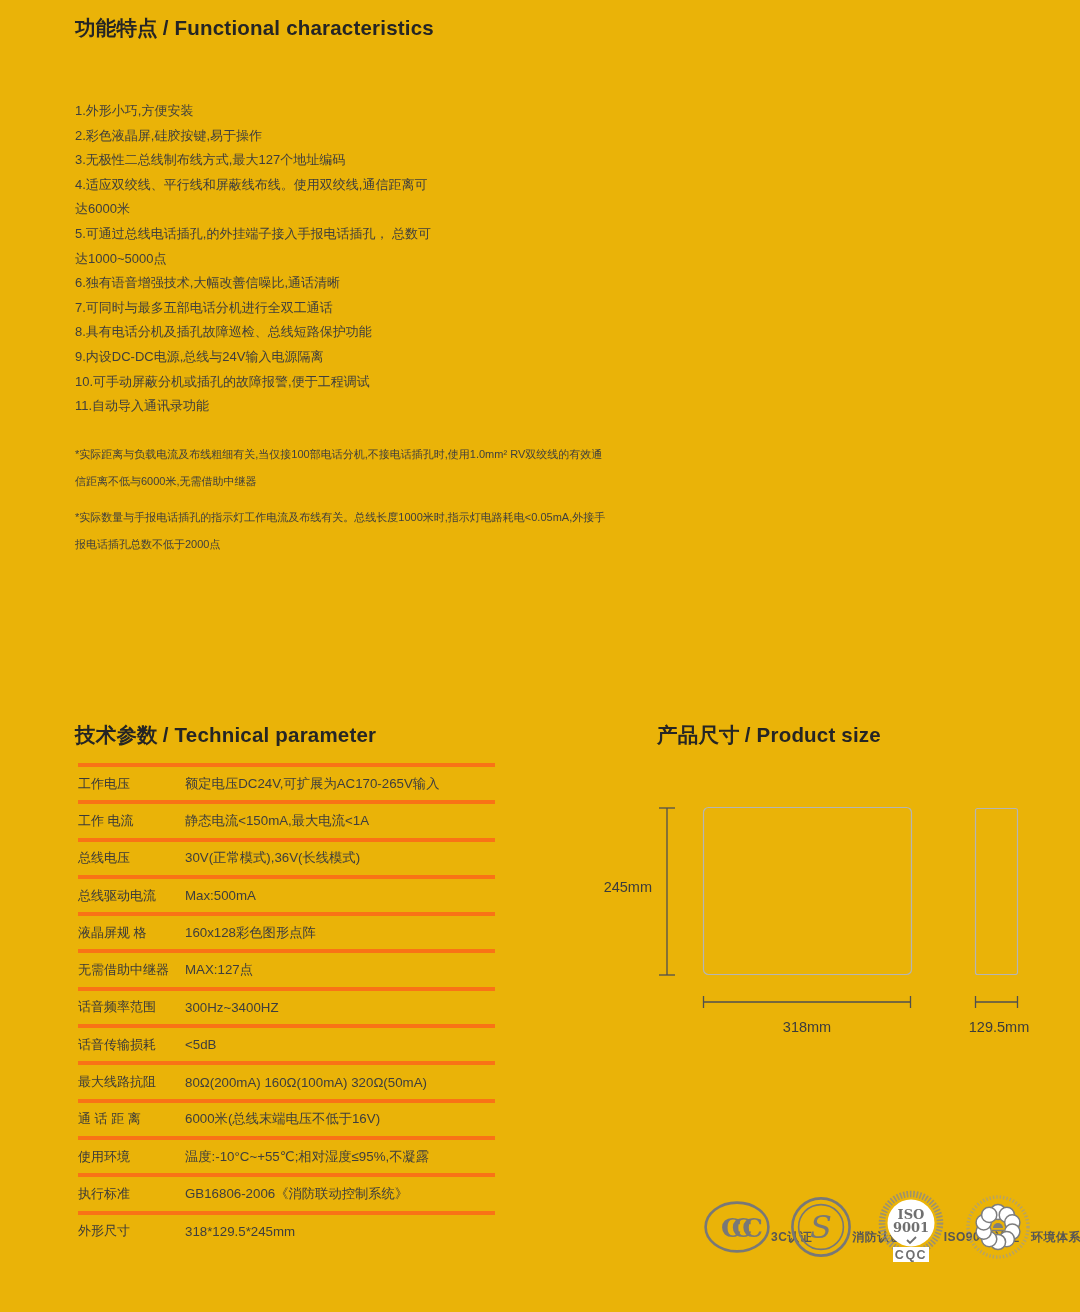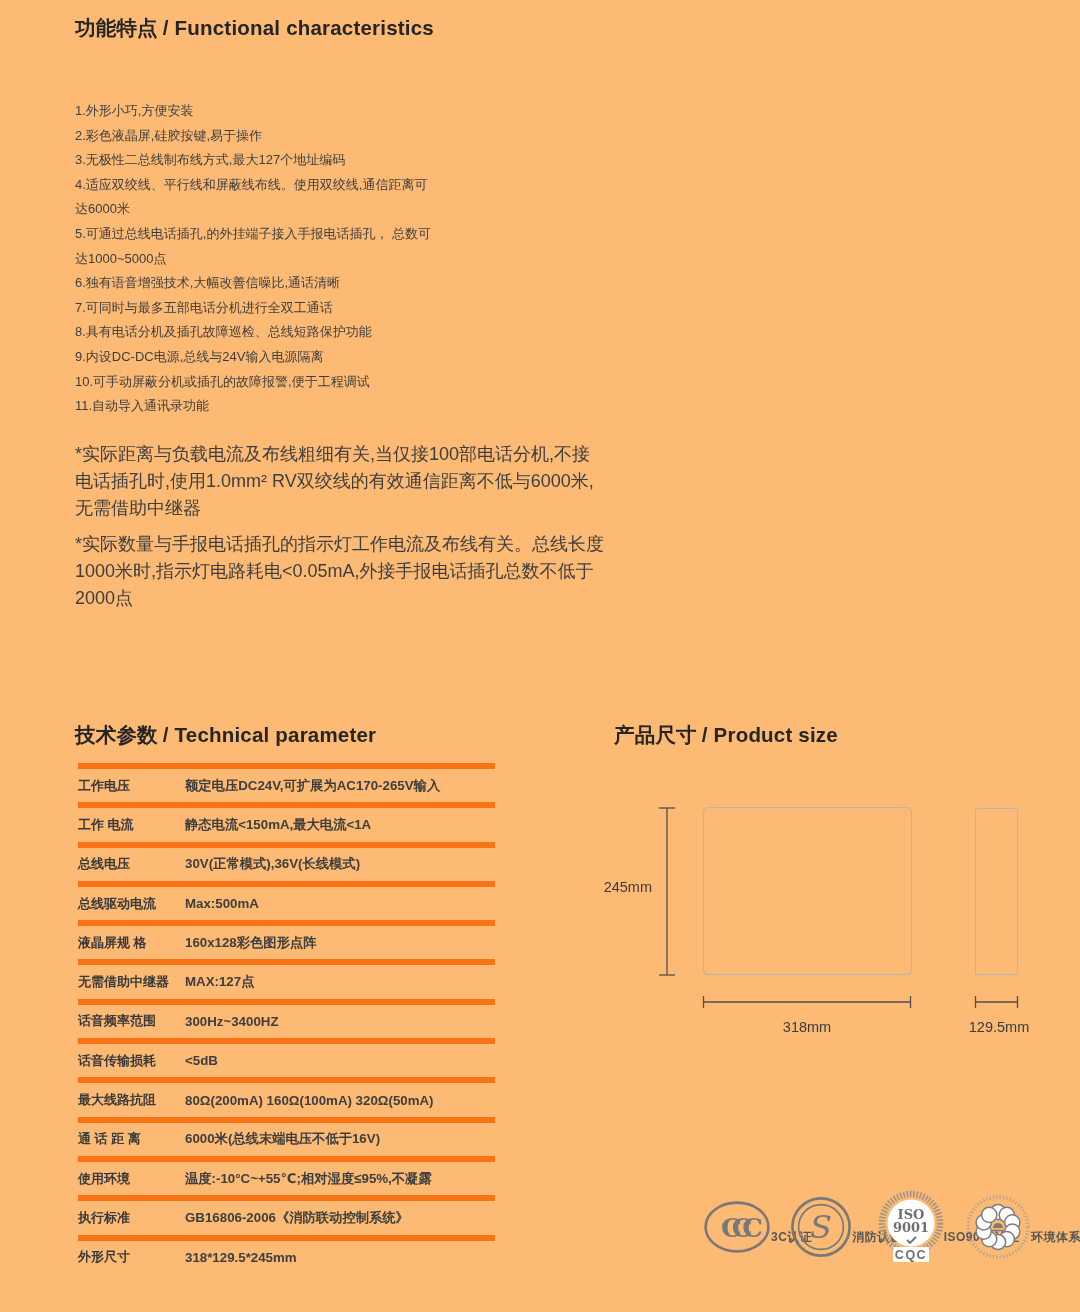--- a/index.html
+++ b/index.html
@@ -1,32 +1,32 @@
 <!DOCTYPE html>
 <html><head>
 <meta charset="utf-8">
 <style>
   html,body{margin:0;padding:0;background:#fff;}
-  .page{position:relative;width:1080px;height:1312px;background:#fdba74;overflow:hidden;
+  .page{position:relative;width:1080px;height:1312px;background:#eab308;overflow:hidden;
         font-family:"Liberation Sans","DejaVu Sans",sans-serif;color:#3e3e3e;}
   
   .sec-title{position:absolute;margin:0;font-size:20.5px;font-weight:700;color:#252525;letter-spacing:.2px;white-space:nowrap;}
   .sec-title .en{font-weight:700;margin-left:5px;}
   .t-features{left:75px;top:14px;}
   .t-tech{left:75px;top:721px;}
-  .t-size{left:614px;top:721px;text-align:center;}
+  .t-size{left:657px;top:721px;text-align:center;}
   
   .features{position:absolute;left:75px;top:56px;width:360px;margin-top:43px;}
   .features .item{font-size:13px;line-height:24.6px;color:#3e3e3e;}
   
   .notes{position:absolute;left:75px;top:441px;width:540px;}
-  .notes .note{font-size:18px;line-height:27px;margin:0 8px 9px 0;color:#3e3e3e;}
+  .notes .note{font-size:11px;line-height:27px;margin:0 8px 9px 0;color:#3e3e3e;}
   
   .tech-table{position:absolute;left:78px;top:763px;width:417px;}
-  .tech-table .row{display:flex;align-items:center;height:33.3px;border-top:6px solid #f97316;font-weight:bold;}
+  .tech-table .row{display:flex;align-items:center;height:33.3px;border-top:4px solid #f97316;}
   .tech-table .lbl{width:107px;flex:none;font-size:13px;color:#3a3a3a;}
   .tech-table .val{font-size:13.3px;color:#3e3e3e;white-space:nowrap;}
   
   .diagram{position:absolute;left:595px;top:800px;}
   .diagram text{font-family:"Liberation Sans","DejaVu Sans",sans-serif;fill:#3c3c3c;}
   
   .certs{position:absolute;left:703px;top:1190px;width:340px;display:flex;justify-content:space-between;}
   .cert{width:78px;display:flex;flex-direction:row;align-items:center;}
   .cert .icon-wrap{height:74px;display:flex;align-items:center;justify-content:center;}
   .cert .label{margin-top:20px;font-size:12px;color:#565656;letter-spacing:.5px;white-space:nowrap;font-weight:bold;}

